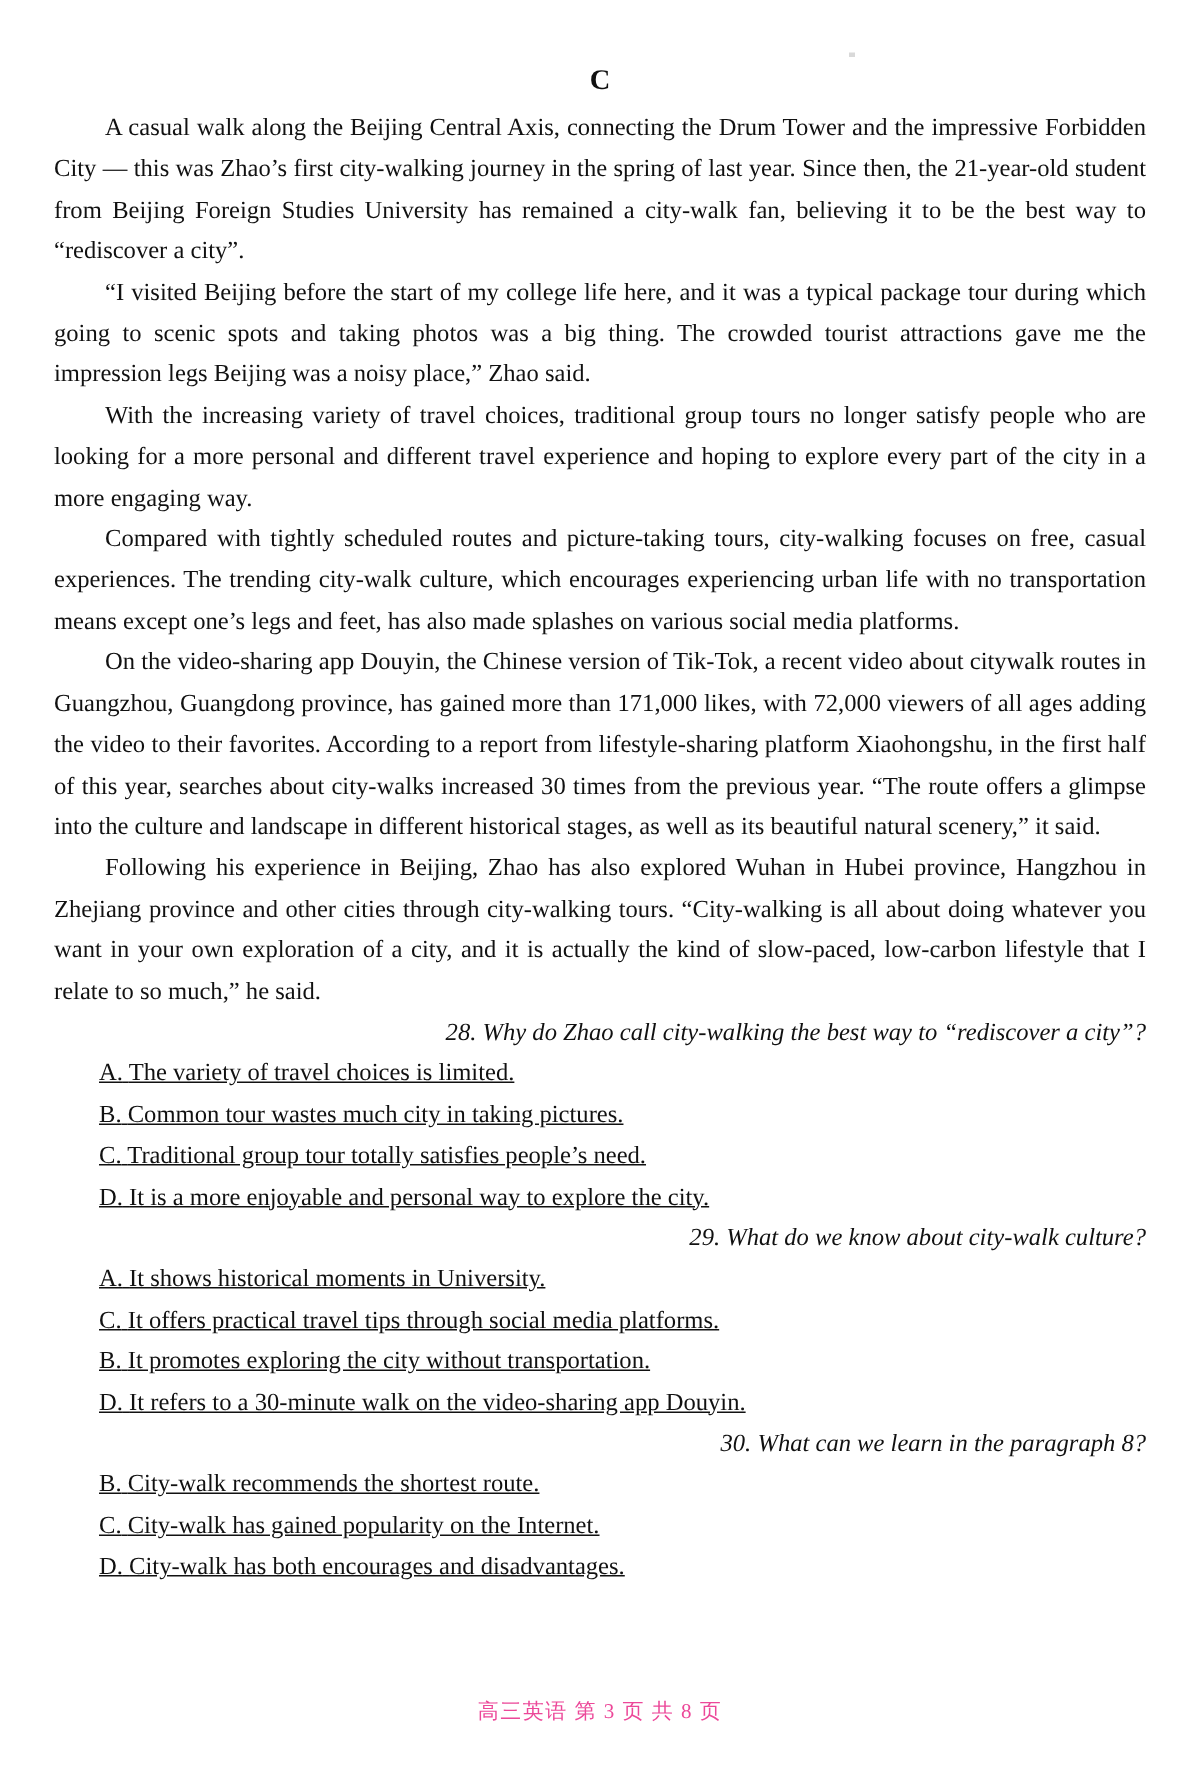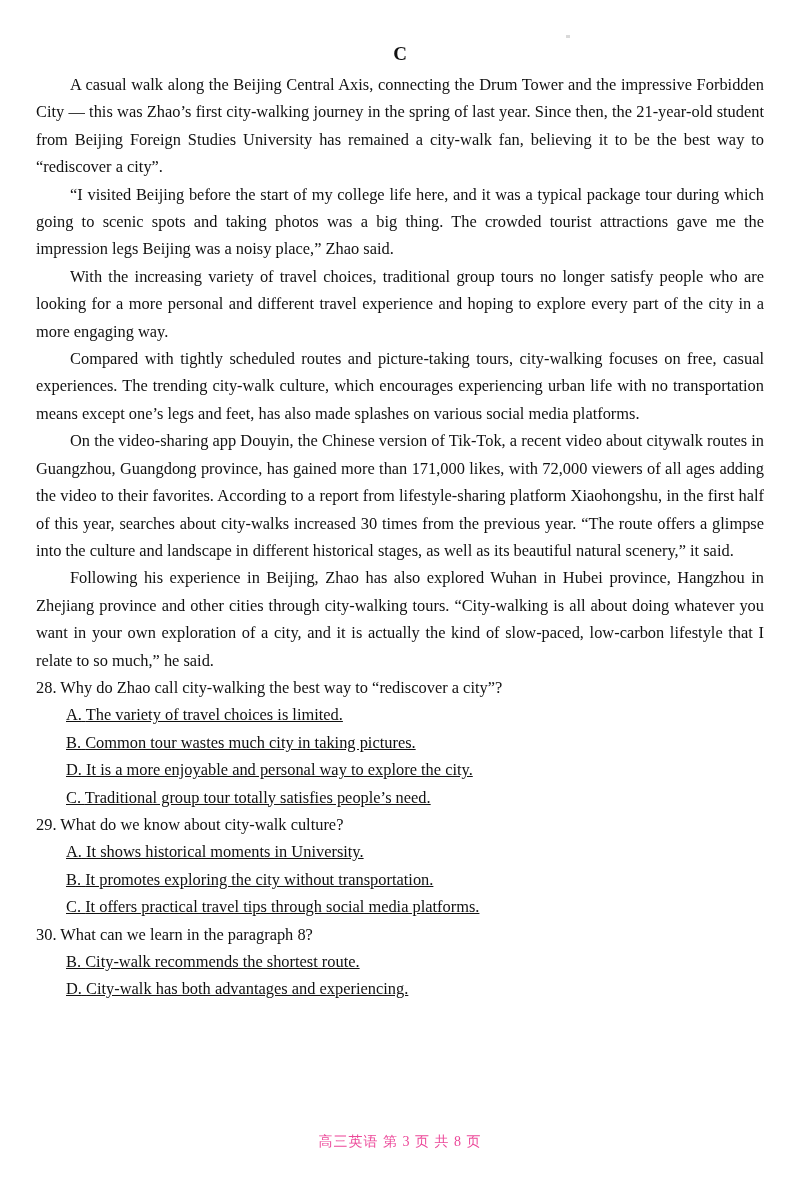--- a/index.html
+++ b/index.html
@@ -30,21 +30,22 @@
   }
   .para {
     margin: 0;
     text-align: justify;
     text-indent: 34px;
   }
   .q-block {
     margin: 0;
   }
   .q-line {
-    text-align: left;
+    text-align: right;
+    font-style: italic;
   }
   .option-line {
     padding-left: 30px;
     text-align: left;
     text-decoration: underline;
   }
   .footer {
     position: absolute;
     left: 0;
     right: 0;
@@ -86,58 +87,66 @@
     </div>
     <div class="option-line">
       <span>A.</span>
       <span>The variety of travel choices is limited.</span>
     </div>
     <div class="option-line">
       <span>B.</span>
       <span>Common tour wastes much city in taking pictures.</span>
     </div>
     <div class="option-line">
+      <span>C.</span>
+      <span>Traditional group tour totally satisfies people’s need.</span>
+    </div>
+    <div class="option-line">
       <span>D.</span>
       <span>It is a more enjoyable and personal way to explore the city.</span>
-    </div>
-    <div class="option-line">
-      <span>C.</span>
-      <span>Traditional group tour totally satisfies people’s need.</span>
     </div>
   </div>
 
   <div class="q-block">
     <div class="q-line">
       <span>29.</span>
       <span>What do we know about city-walk culture?</span>
     </div>
     <div class="option-line">
       <span>A.</span>
       <span>It shows historical moments in University.</span>
     </div>
     <div class="option-line">
+      <span>C.</span>
+      <span>It offers practical travel tips through social media platforms.</span>
+    </div>
+    <div class="option-line">
       <span>B.</span>
       <span>It promotes exploring the city without transportation.</span>
     </div>
     <div class="option-line">
-      <span>C.</span>
-      <span>It offers practical travel tips through social media platforms.</span>
+      <span>D.</span>
+      <span>It refers to a 30-minute walk on the video-sharing app Douyin.</span>
     </div>
   </div>
 
   <div class="q-block">
     <div class="q-line">
       <span>30.</span>
       <span>What can we learn in the paragraph 8?</span>
     </div>
     <div class="option-line">
       <span>B.</span>
       <span>City-walk recommends the shortest route.</span>
     </div>
     <div class="option-line">
+      <span>C.</span>
+      <span>City-walk has gained popularity on the Internet.</span>
+    </div>
+    <div class="option-line">
       <span>D.</span>
-      <span>City-walk has both advantages and experiencing.</span>
+      <span>City-walk has both encourages and disadvantages.</span>
     </div>
   </div>
 
   <div class="footer">高三英语 第 3 页 共 8 页</div>
 
 </div>
 
 </body></html>

